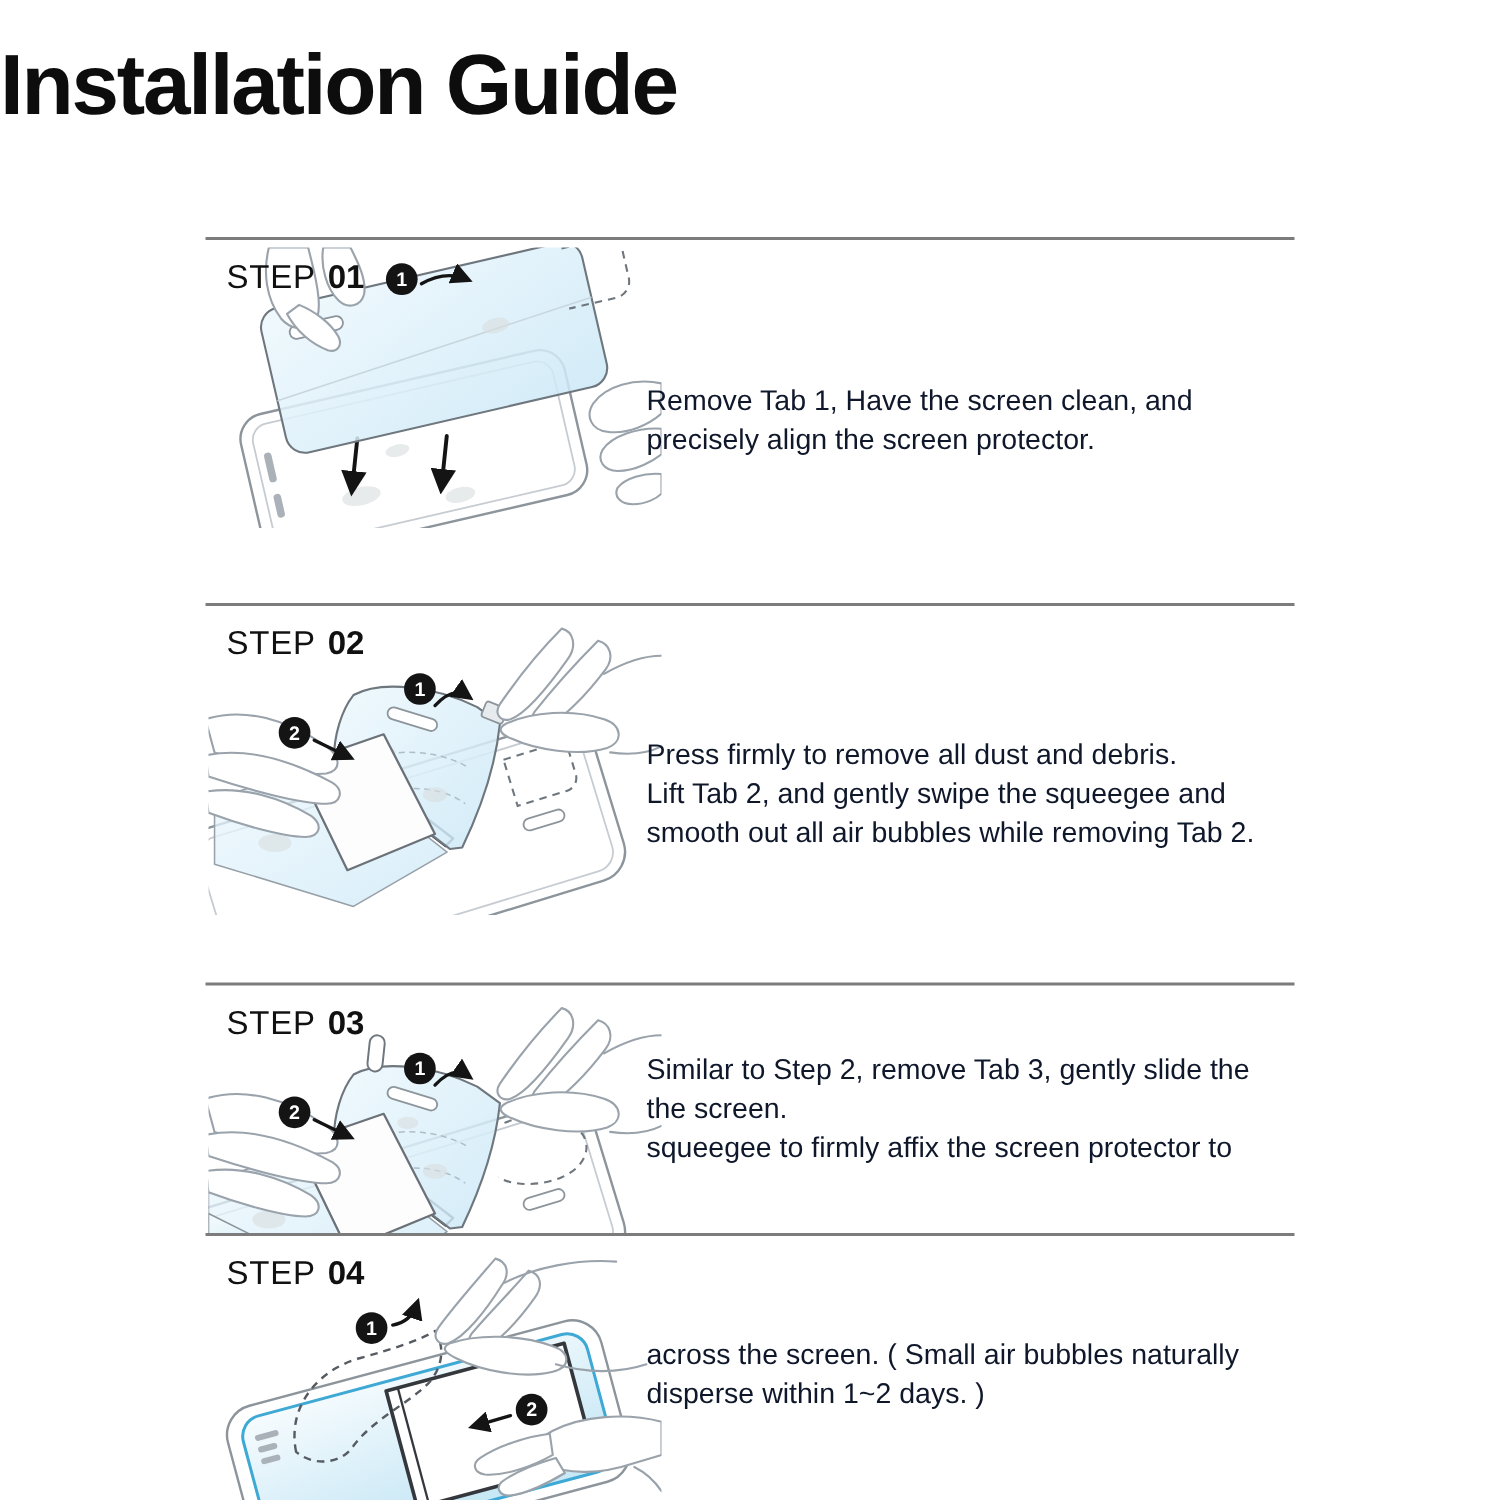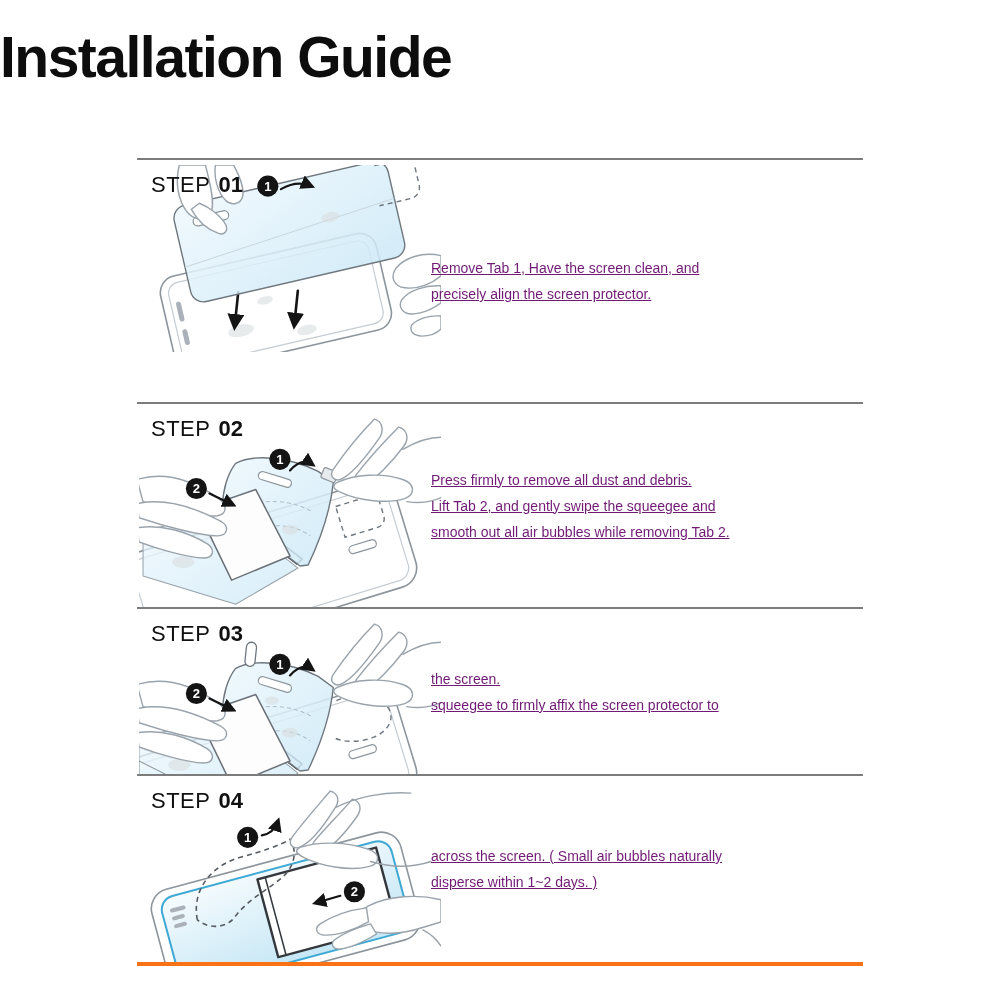--- a/index.html
+++ b/index.html
@@ -2,29 +2,29 @@
 <html><head>
 <meta charset="utf-8">
 <style>
   html,body{margin:0;padding:0;background:#ffffff;}
   .page{position:relative;width:1000px;height:1000px;background:#fff;overflow:hidden;
         font-family:"Liberation Sans",sans-serif;color:#231f20;}
   .title{position:absolute;top:24px;left:0;width:100%;margin:0;
          font-size:57px;font-weight:800;letter-spacing:-1.5px;color:#0d0d0d;}
   .band{position:absolute;left:137px;top:158px;width:726px;}
   .step-row{position:relative;box-sizing:border-box;border-top:2px solid #7c7c7c;overflow:hidden;}
-  .step-row.r1{height:244px}.step-row.r2{height:205px}.step-row.r3{height:167px}
+  .step-row.r1{height:244px}.step-row.r2{height:253px}.step-row.r3{height:167px}
   .step-row.r4{height:192px;border-bottom:4px solid #f97316}
   .step-header{position:absolute;top:12px;left:14px;z-index:5;font-size:22px;color:#111;}
   .step-label{font-weight:400;letter-spacing:.5px;}
   .step-number{font-weight:700;margin-left:8px;}
   .illus{position:absolute;left:2px;top:5px;width:302px;}
   .illus svg{display:block;width:100%;height:auto;}
   .desc{position:absolute;left:294px;top:50%;transform:translateY(-50%);
-        font-size:14px;line-height:26px;color:#701a75;white-space:nowrap;text-decoration:underline;}
+        font-size:19px;line-height:26px;color:#0f172a;white-space:nowrap;}
   
   .ph{fill:#fff;stroke:#8d959c;stroke-width:1.6}
   .inner{fill:none;stroke:#c6ccd1;stroke-width:1.2}
   .film{fill:url(#gFilm);fill-opacity:.85;stroke:#6f777e;stroke-width:1.4;stroke-linejoin:round}
   .filmflat{fill:url(#gFilm);fill-opacity:.75;stroke:#97a0a8;stroke-width:1;stroke-linejoin:round}
   .screenfill{fill:url(#gScreen);fill-opacity:.9;stroke:#8d959c;stroke-width:1}
   .fslot{fill:#fff;stroke:#8d959c;stroke-width:1.2}
   .slotf{fill:#aab1b8}
   .dash{fill:none;stroke:#6f777e;stroke-width:1.4;stroke-dasharray:5 4}
   .dash2{fill:none;stroke:#555b61;stroke-width:1.6;stroke-dasharray:5 4}
@@ -207,20 +207,21 @@
             <path class="arrow thin" d="M150,61 Q162,48 172,55" marker-end="url(#ah)"></path>
           </g>
           <g>
             <circle cx="57" cy="79" r="10.5" fill="#141414"></circle>
             <text class="bnum" x="57" y="83.5">2</text>
             <path class="arrow thin" d="M70,84 L93,95" marker-end="url(#ah)"></path>
           </g>
         </svg>
       </div>
       <div class="desc">
+        <div>Similar to Step 2, remove Tab 3, gently slide the</div>
         <div>the screen.</div>
         <div>squeegee to firmly affix the screen protector to</div>
       </div>
     </section>
 
     <section class="step-row r4">
       <div class="step-header">
         <span class="step-label">STEP</span><span class="step-number">04</span>
       </div>
       <div class="illus">

